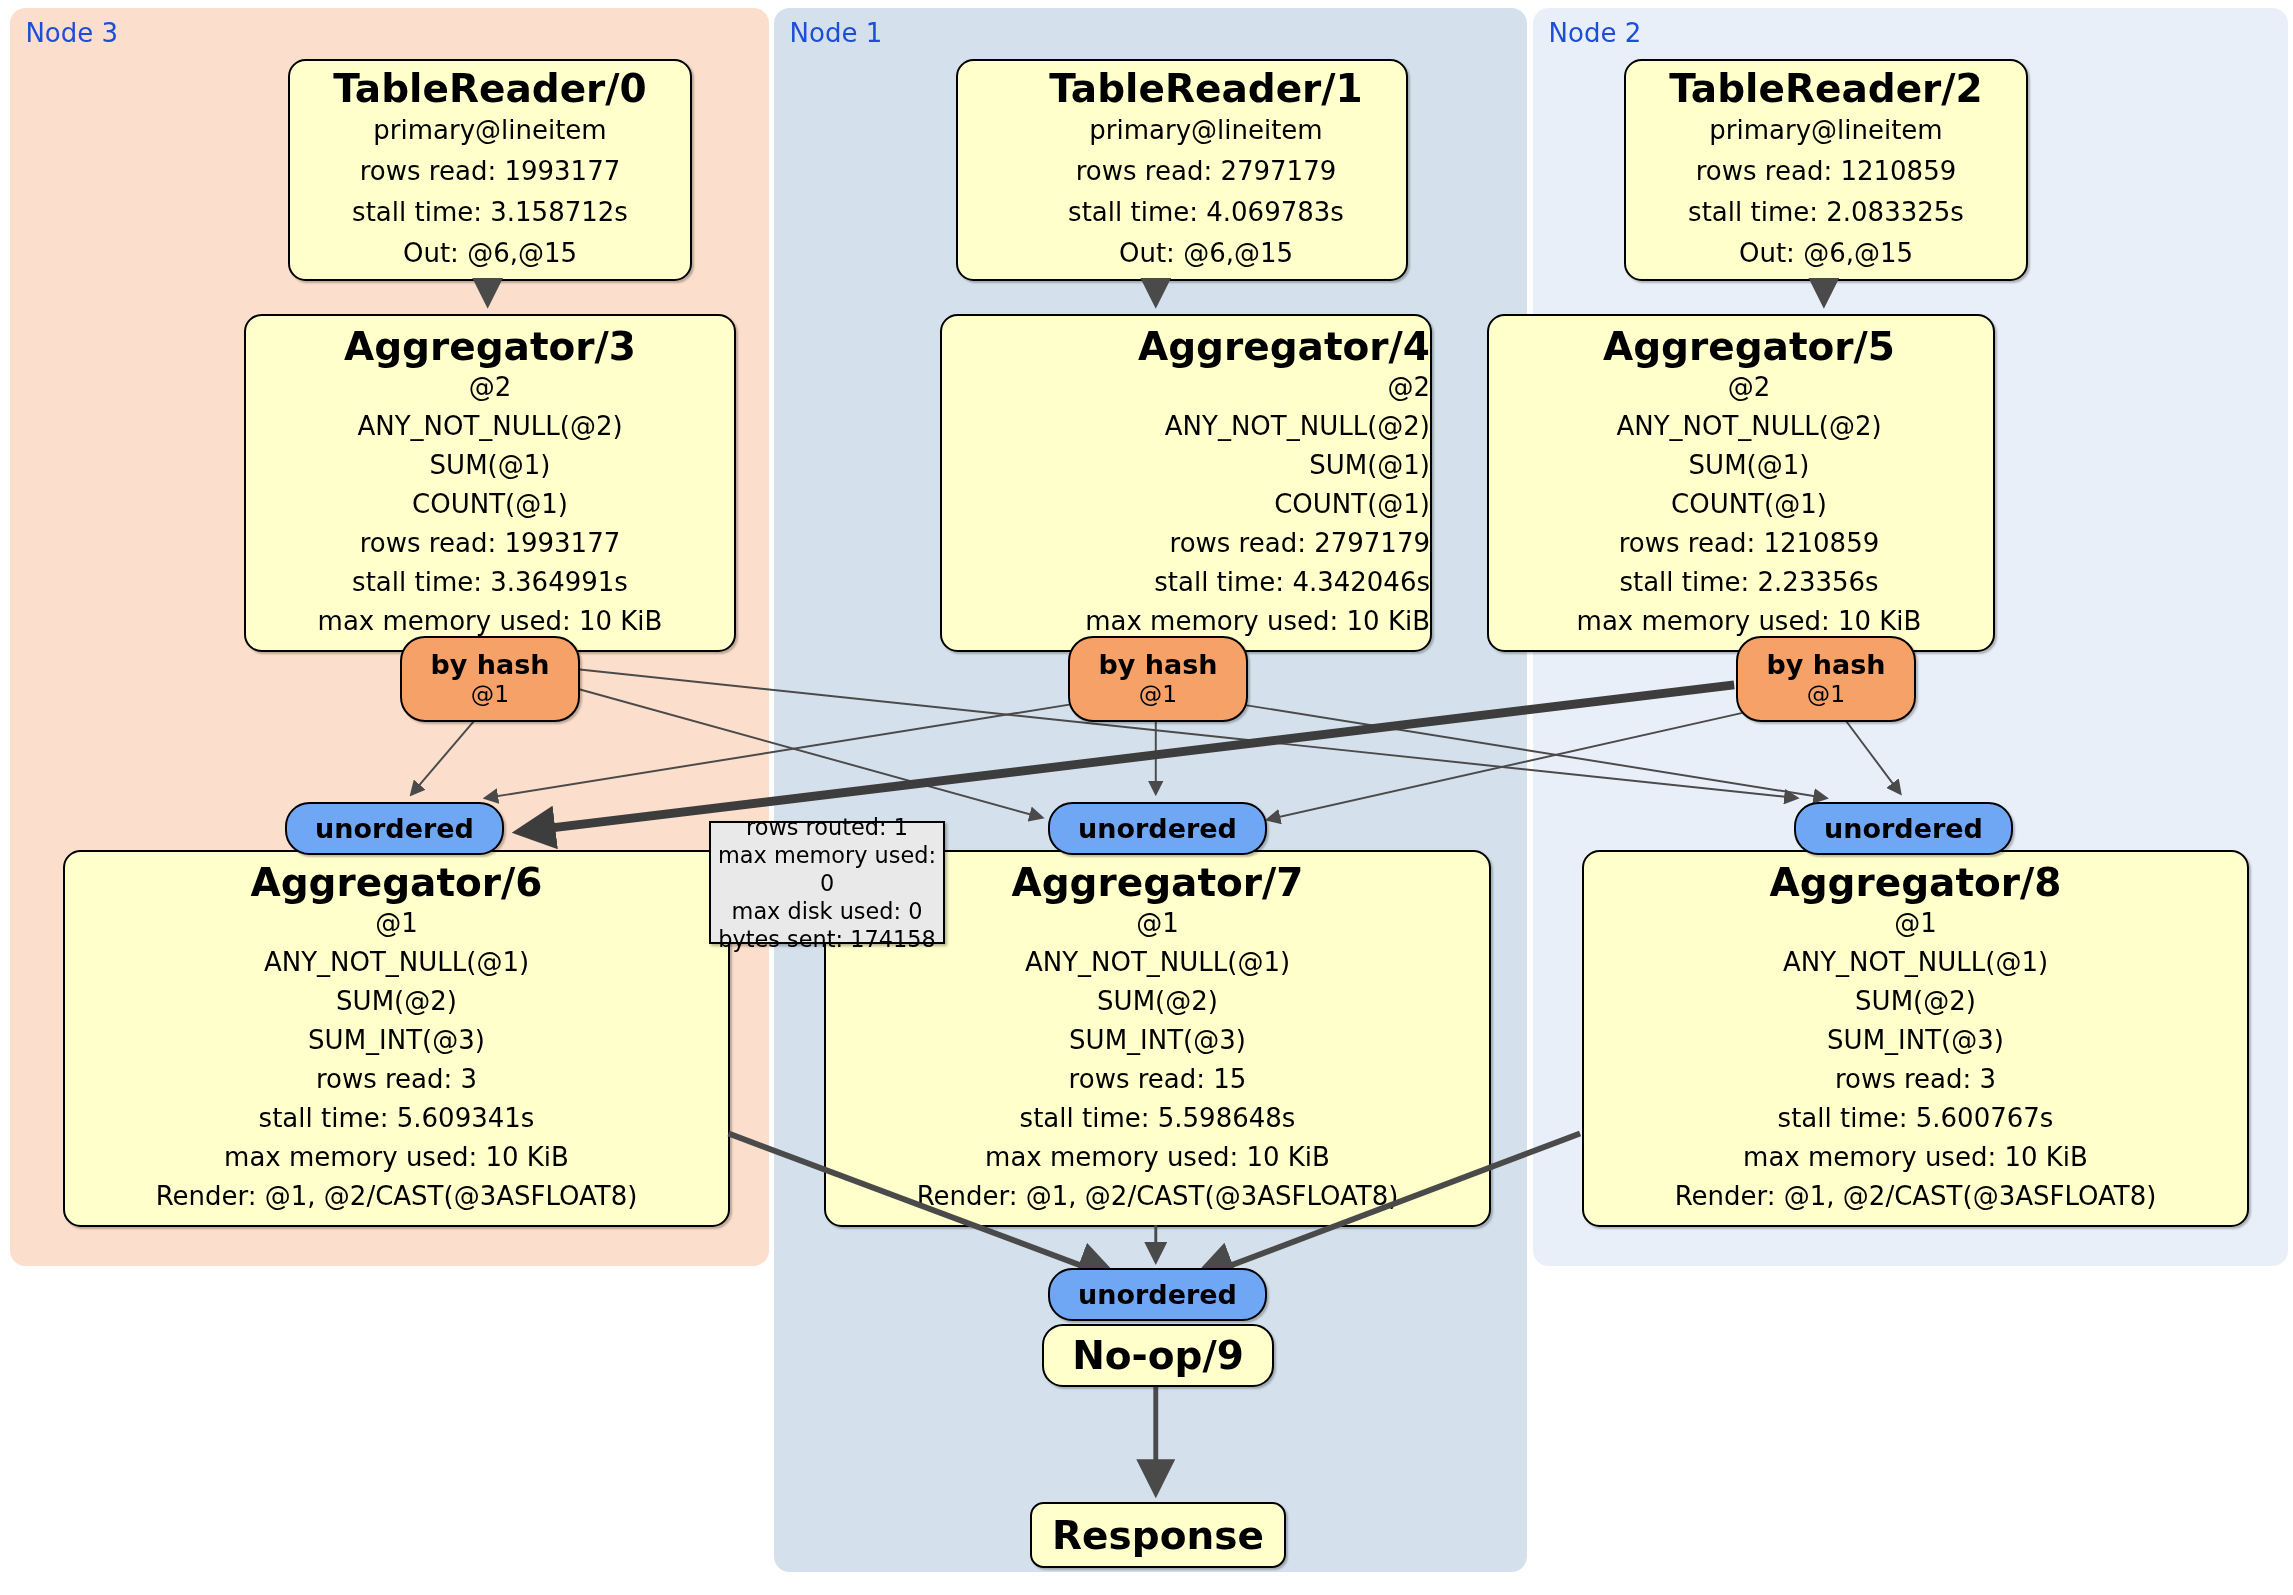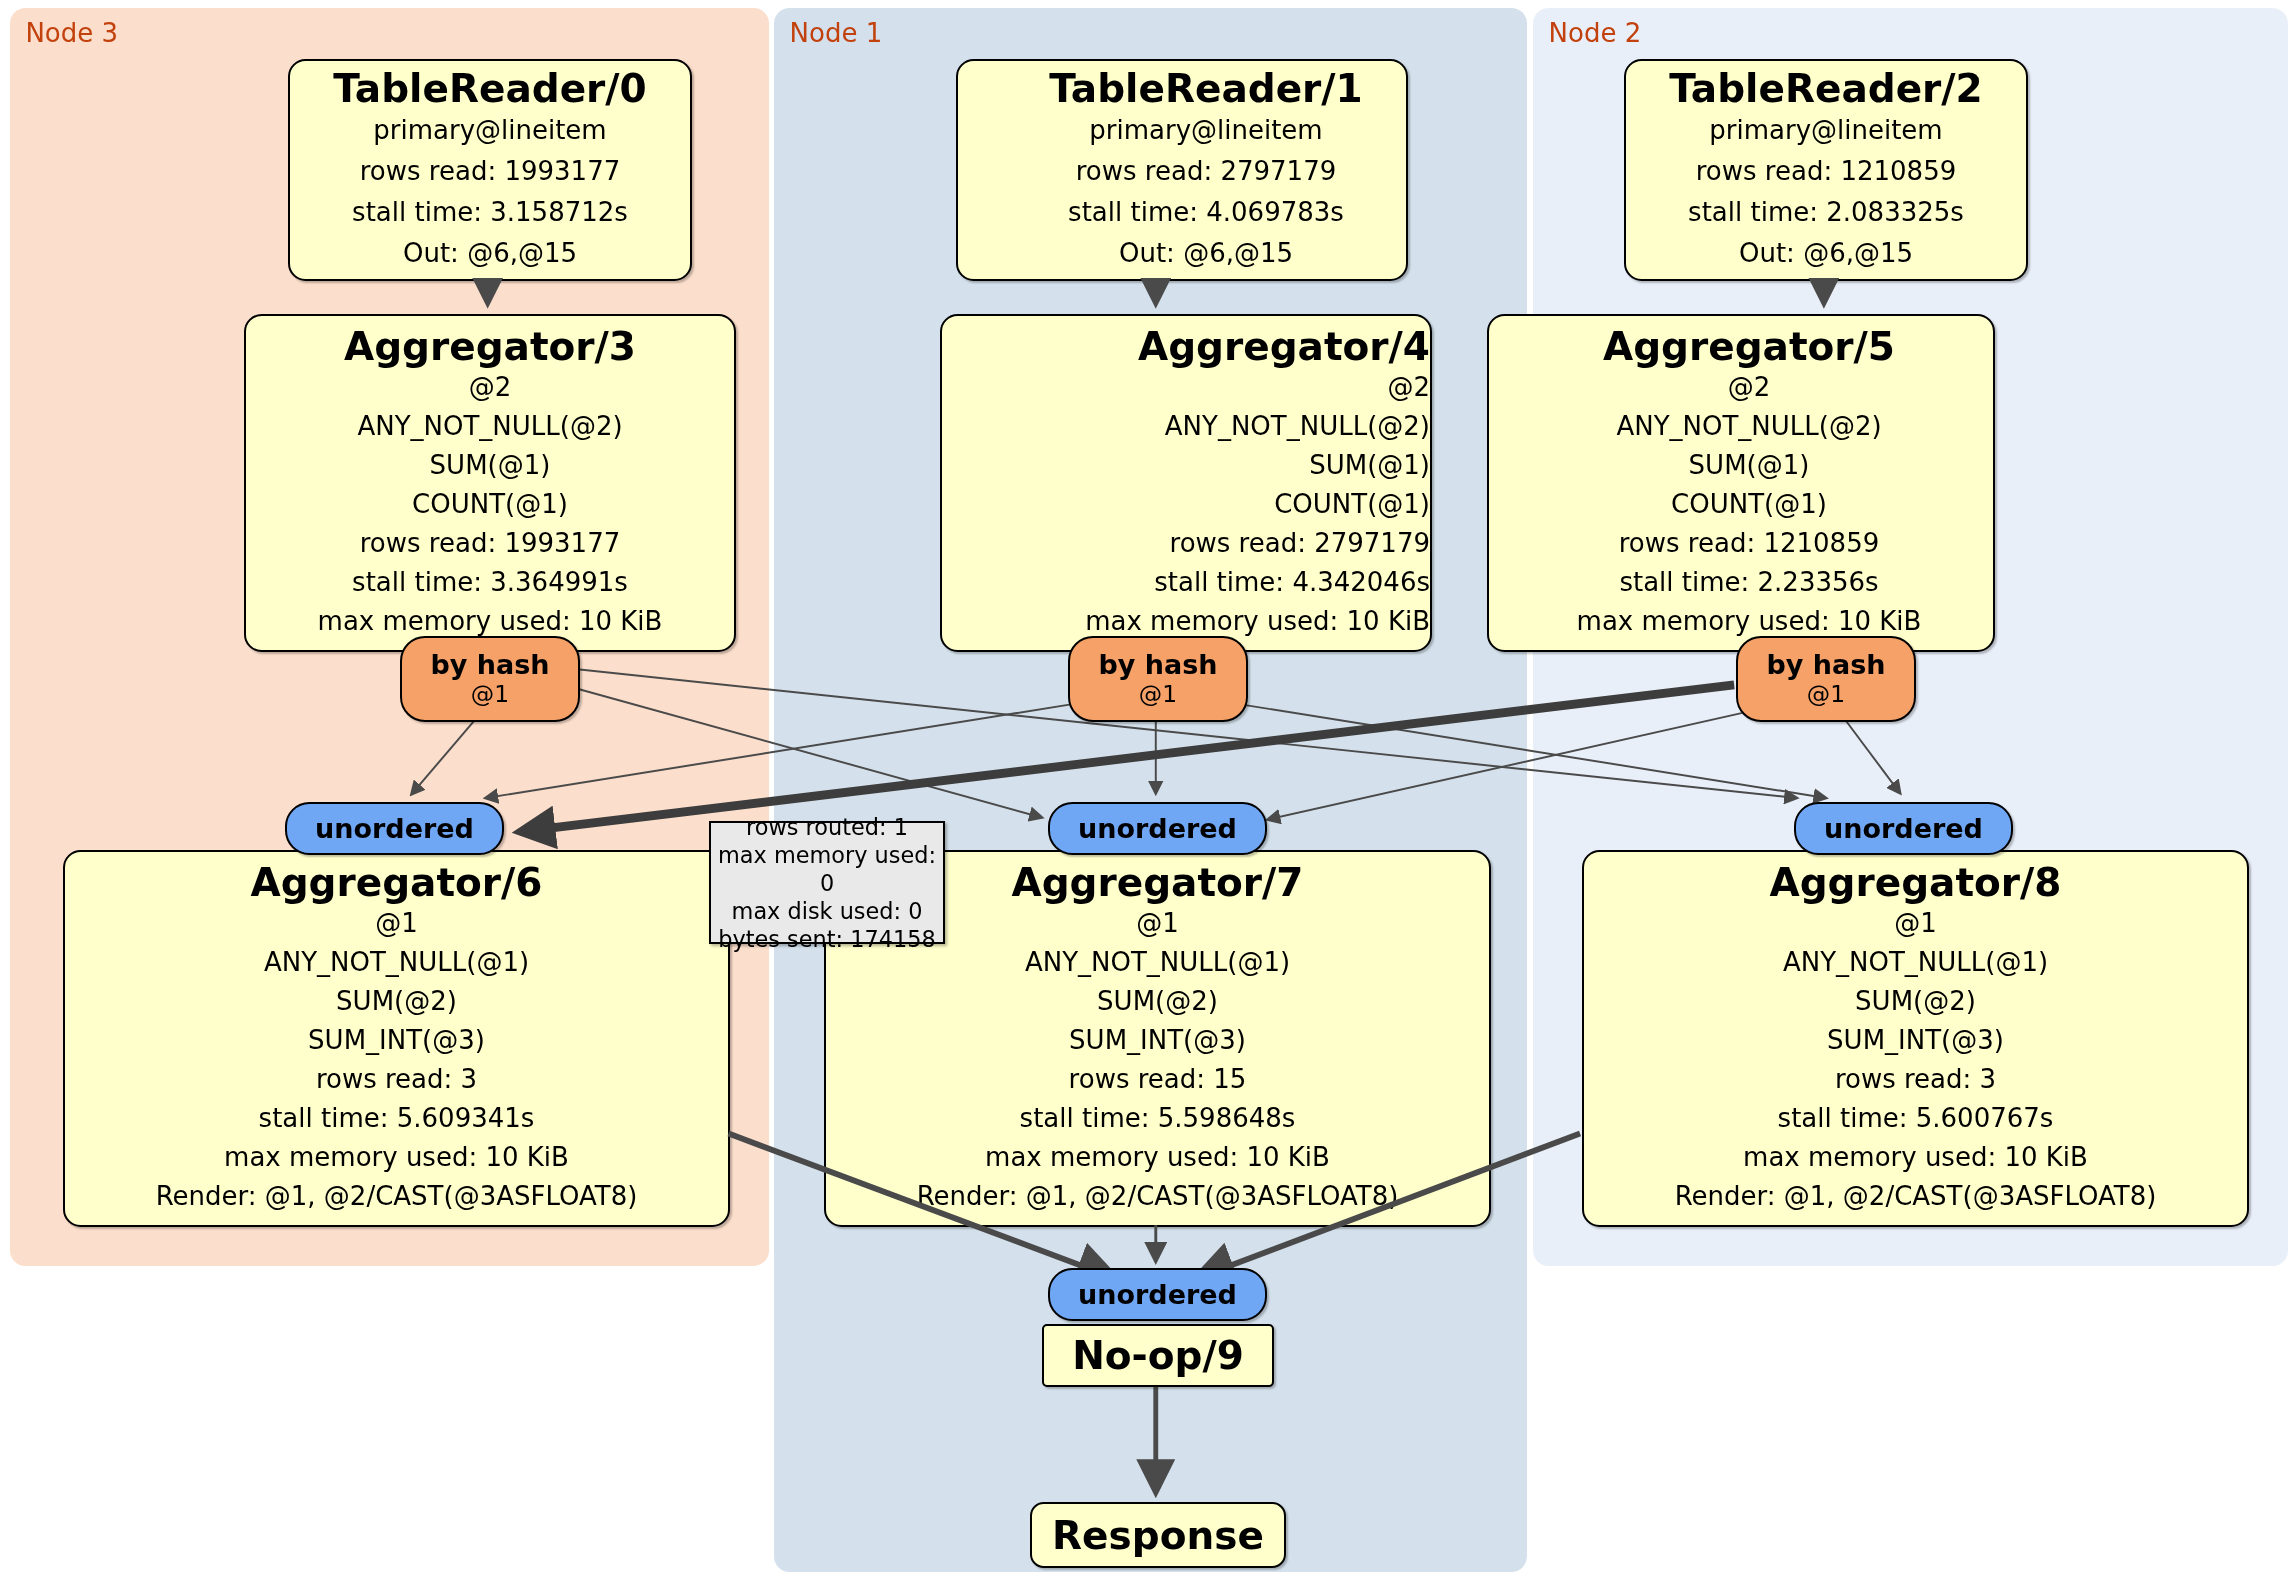--- a/index.html
+++ b/index.html
@@ -1,21 +1,21 @@
 <!DOCTYPE html>
 <html><head>
 <meta charset="utf-8">
 <style>
   html,body{margin:0;padding:0;background:#ffffff;}
   #canvas{
     position:relative;width:2294px;height:1596px;overflow:hidden;
     font-family:"DejaVu Sans","Liberation Sans",sans-serif;color:#000;
   }
   .region{position:absolute;border-radius:15.6px;}
-  .region-label{position:absolute;top:9.8px;left:15.6px;font-size:26px;color:#c2410c;}
+  .region-label{position:absolute;top:9.8px;left:15.6px;font-size:26px;color:#1d4ed8;}
   #region-node3{left:9.8px;top:7.8px;width:759px;height:1258px;background:#fbdecb;}
   #region-node1{left:774px;top:7.8px;width:753px;height:1564px;background:#d4e1ec;}
   #region-node2{left:1533px;top:7.8px;width:755px;height:1258px;background:#e9eff9;}
 
   .opnode{
     position:absolute;background:#ffffcc;border:2.9px solid #000;border-radius:17.6px;
     display:flex;flex-direction:column;justify-content:center;align-items:center;
     text-align:center;box-shadow:2px 2px 2px rgba(0,0,0,0.25);
   }
   .opnode .title{font-weight:bold;font-size:39px;line-height:43px;}
@@ -42,21 +42,21 @@
   #edges{position:absolute;left:0;top:0;width:2294px;height:1596px;pointer-events:none;}
 
   #tooltip{
     position:absolute;left:709px;top:821px;width:232px;height:119px;
     background:#e9e9e9;border:2.4px solid #000;display:flex;flex-direction:column;
     justify-content:center;align-items:center;text-align:center;z-index:30;
     box-shadow:2px 2px 2.9px rgba(0,0,0,0.3);
   }
   #tooltip .tl{font-size:22.4px;line-height:28px;color:#000;}
 
-  #noop{left:1042px;top:1324px;width:228px;height:59px;border-radius:5px;}
+  #noop{left:1042px;top:1324px;width:228px;height:59px;border-radius:21px;}
   #response{left:1030px;top:1502px;width:252px;height:62px;border-radius:13.7px;}
   .z20{z-index:20;}
 </style>
 </head>
 <body>
 
 <div id="canvas">
 
   <div class="region" id="region-node3">
     <div class="region-label">Node 3</div>

